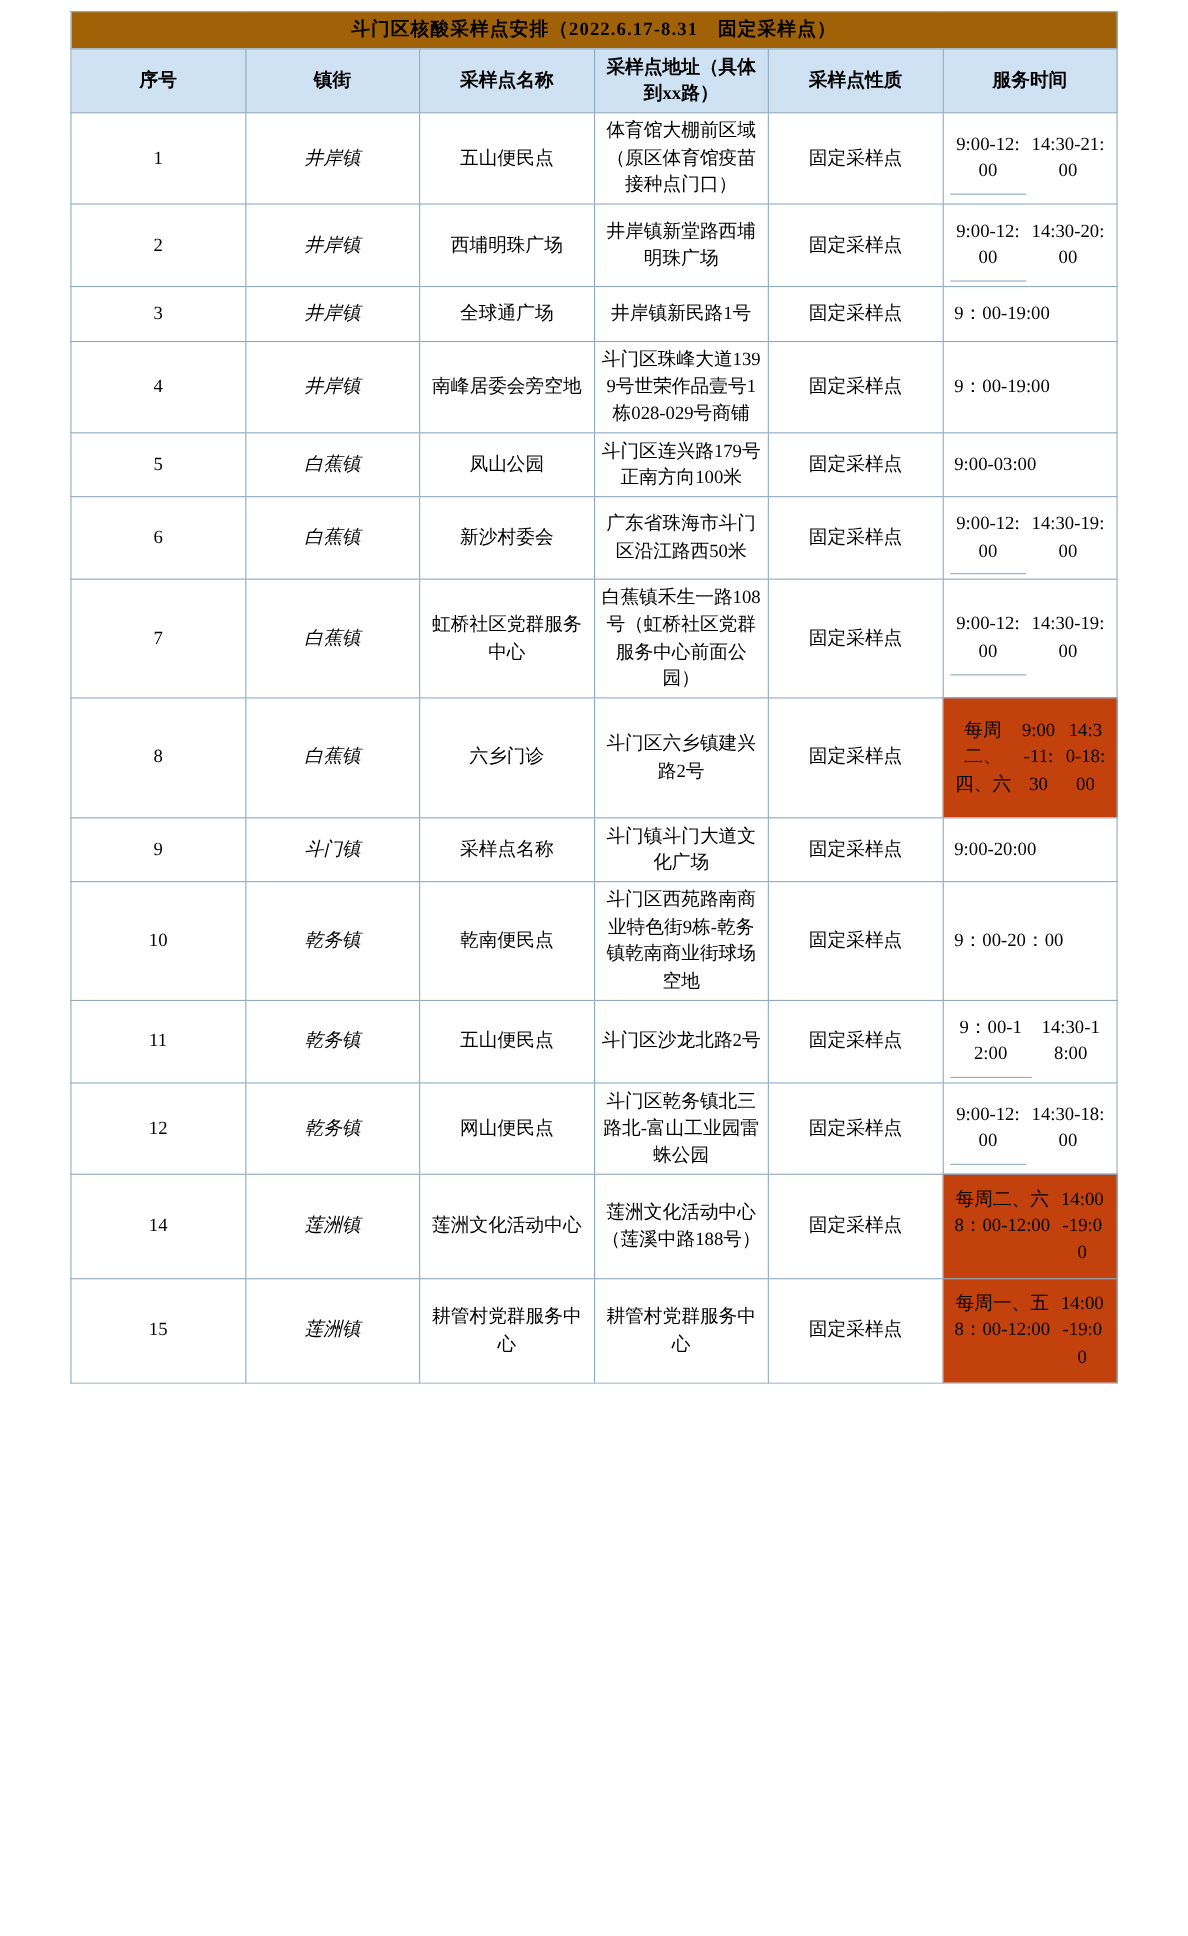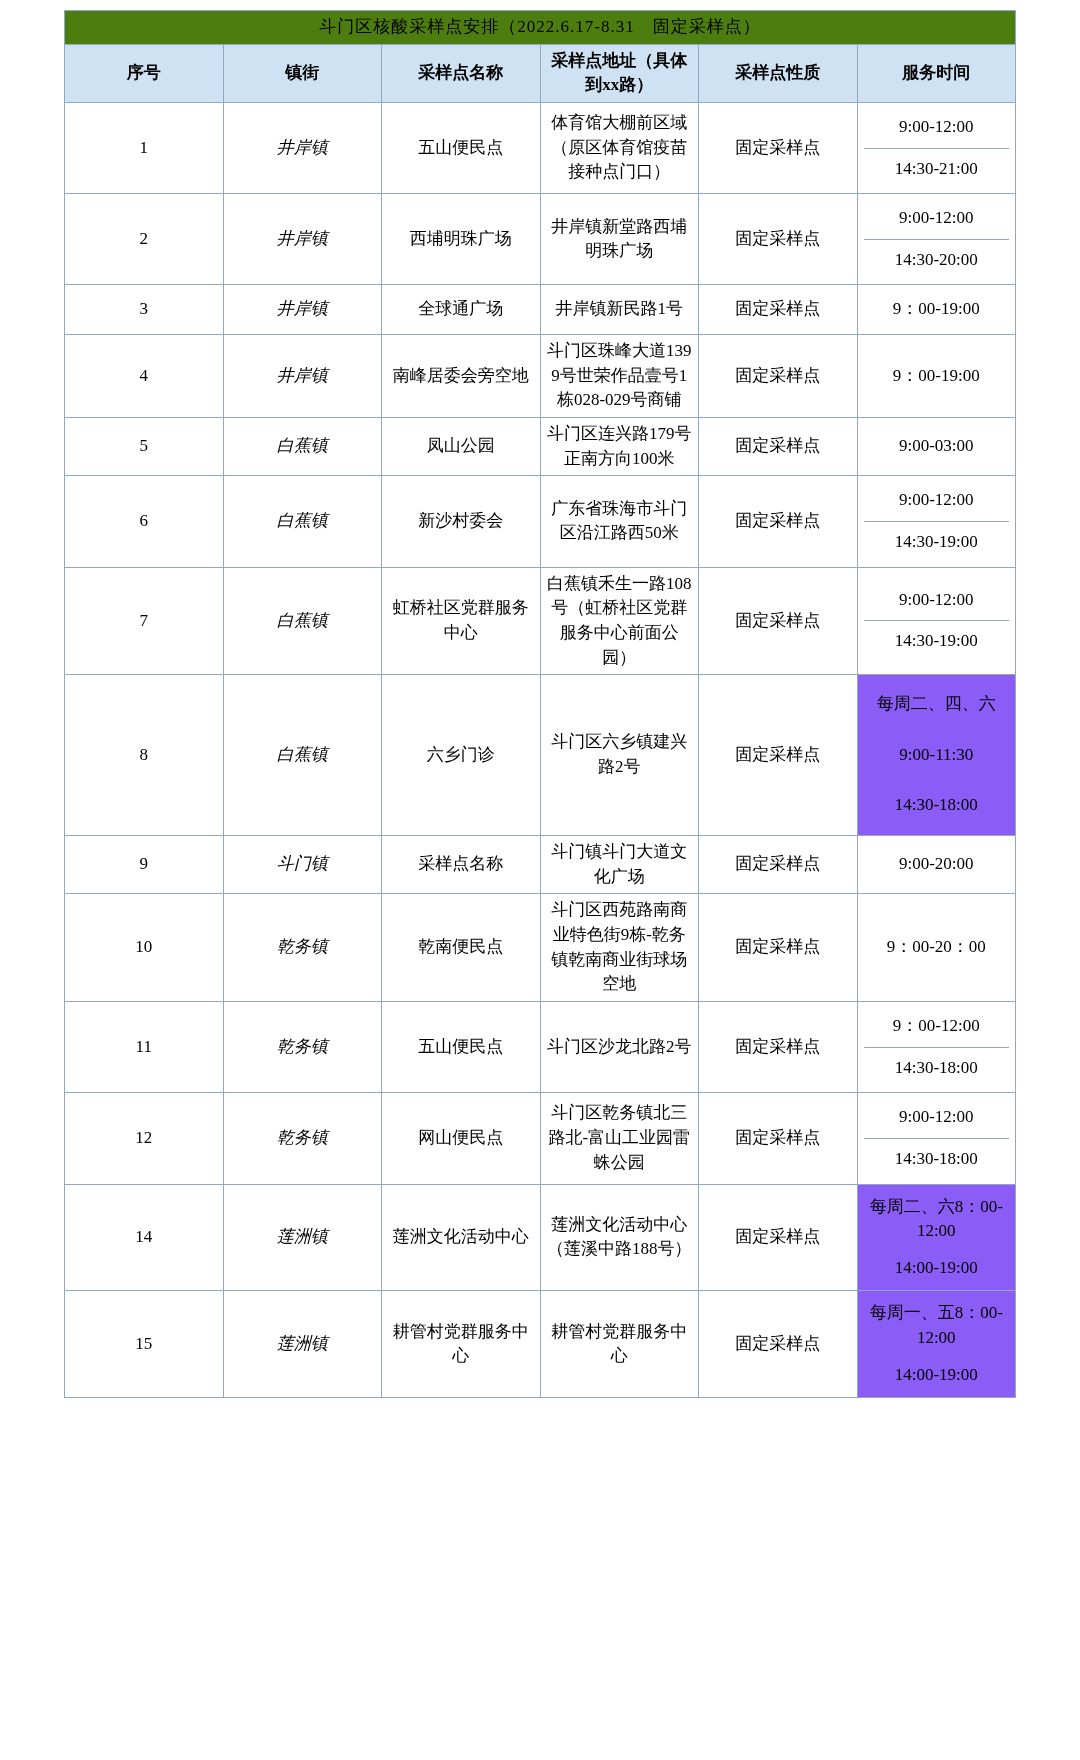--- a/index.html
+++ b/index.html
@@ -26,54 +26,54 @@
   table.sheet td, table.sheet th {
     border: 1px solid #8ea9c1;
     padding: 4px 6px;
     vertical-align: middle;
     text-align: center;
     font-size: 17px;
     line-height: 1.45;
     word-break: break-all;
   }
   .title-cell {
-    background: #4d7c0f;
+    background: #a16207;
     font-size: 27px;
-    font-weight: normal;
+    font-weight: bold;
     letter-spacing: 1px;
     padding: 12px 6px;
     border: 1px solid #8ea9c1;
   }
   thead th {
     background: #cfe2f3;
     font-weight: bold;
     font-size: 17px;
     padding: 10px 4px;
   }
   td.idx { width: 52px; }
   td.town { width: 104px; font-style: italic; }
   td.name { width: 156px; }
   td.addr { width: 258px; }
   td.kind { width: 140px; }
   td.time { width: 242px; padding: 0; }
   .time-wrap {
     display: flex;
-    flex-direction: column;
+    flex-direction: row;
     height: 100%;
   }
   .time-line {
     padding: 8px 4px;
     font-size: 17px;
   }
   .time-line.split {
     border-bottom: 1px solid #8ea9c1;
   }
   .time-line.nb { border-bottom: none; }
   td.highlight {
-    background: #8b5cf6;
+    background: #c2410c;
   }
   .hl-line {
     padding: 6px 4px;
     font-size: 17px;
   }
   .tall .hl-line { padding: 13px 4px; }
 </style>
 </head>
 <body>
 

